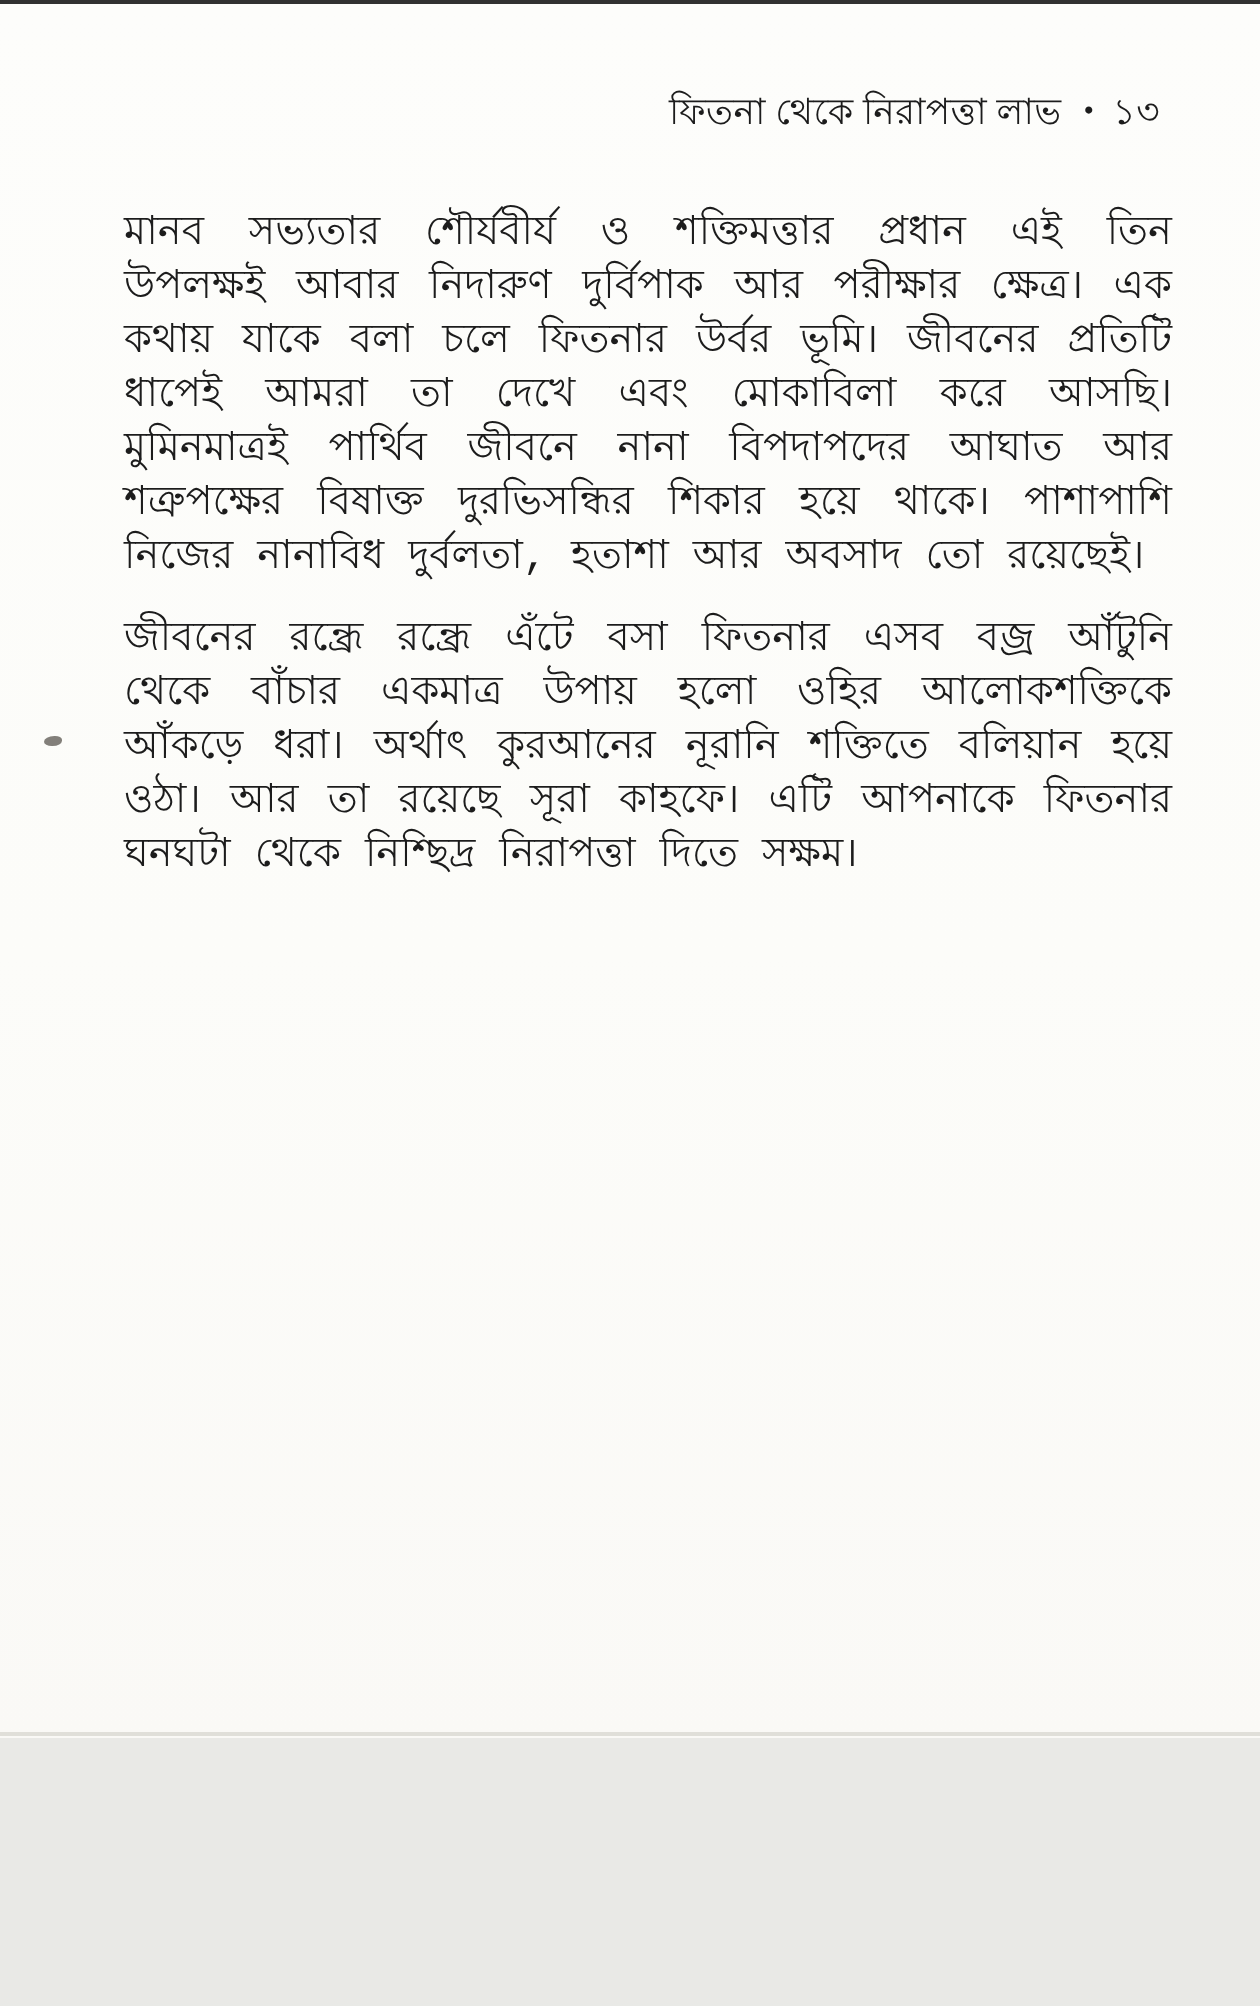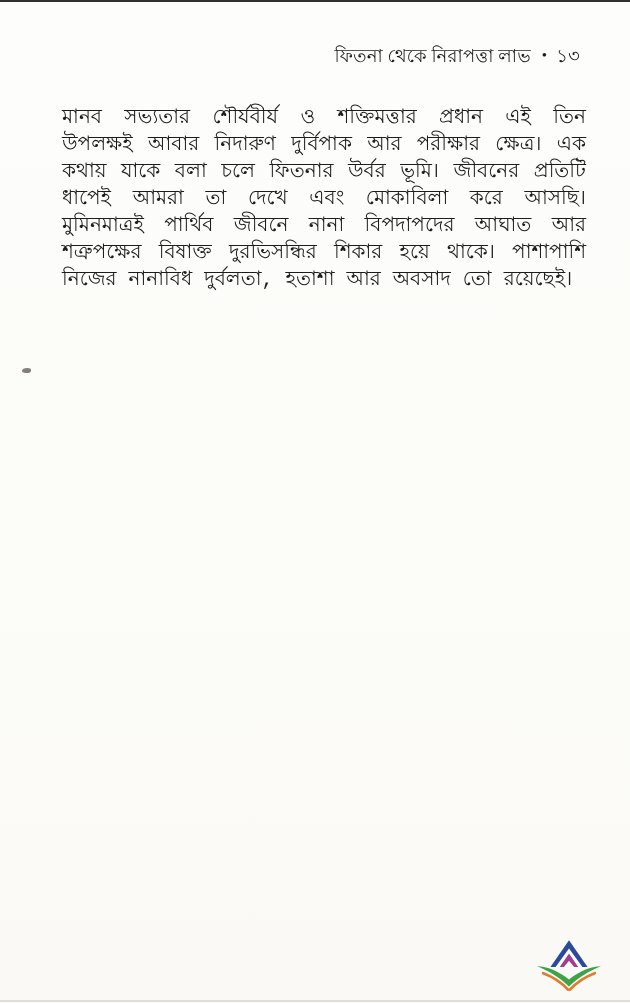--- a/index.html
+++ b/index.html
@@ -4,21 +4,21 @@
 <style>
   html, body {
     margin: 0;
     padding: 0;
     background: #e9e9e6;
     font-family: "Liberation Serif", "DejaVu Sans", serif;
   }
   .page {
     position: relative;
     width: 630px;
-    height: 1003px;
+    height: 869px;
     margin: 0 auto;
     background: linear-gradient(180deg, #fdfdfb 0%, #fcfcf9 55%, #faf9f6 100%);
     overflow: hidden;
     color: #1d1d1d;
   }
   .scan-edge-top {
     position: absolute;
     top: 0; left: 0;
     width: 100%; height: 2px;
     background: #1b1b1b;
@@ -86,20 +86,21 @@
 <div class="page">
 
   <div class="scan-edge-top"></div>
 
   <div class="running-head">
     <span>ফিতনা থেকে নিরাপত্তা লাভ</span><span class="bullet">•</span><span>১৩</span>
   </div>
 
   <div class="body-text">
     <p>মানব সভ্যতার শৌর্যবীর্য ও শক্তিমত্তার প্রধান এই তিন উপলক্ষই আবার নিদারুণ দুর্বিপাক আর পরীক্ষার ক্ষেত্র। এক কথায় যাকে বলা চলে ফিতনার উর্বর ভূমি। জীবনের প্রতিটি ধাপেই আমরা তা দেখে এবং মোকাবিলা করে আসছি। মুমিনমাত্রই পার্থিব জীবনে নানা বিপদাপদের আঘাত আর শত্রুপক্ষের বিষাক্ত দুরভিসন্ধির শিকার হয়ে থাকে। পাশাপাশি নিজের নানাবিধ দুর্বলতা, হতাশা আর অবসাদ তো রয়েছেই।</p>
+    <p>জীবনের রন্ধ্রে রন্ধ্রে এঁটে বসা ফিতনার এসব বজ্র আঁটুনি থেকে বাঁচার একমাত্র উপায় হলো ওহির আলোকশক্তিকে আঁকড়ে ধরা। অর্থাৎ কুরআনের নূরানি শক্তিতে বলিয়ান হয়ে ওঠা। আর তা রয়েছে সূরা কাহফে। এটি আপনাকে ফিতনার ঘনঘটা থেকে নিশ্ছিদ্র নিরাপত্তা দিতে সক্ষম।</p>
   </div>
 
   <div class="ink-speck"></div>
 
   <div class="publisher-logo">
     <svg viewBox="0 0 64 54" xmlns="http://www.w3.org/2000/svg">
 
       <path d="M 1,26 C 12,31 22,36 32,46 C 42,36 52,31 63,26 C 53,26.5 42,31 32,39 C 22,31 11,26.5 1,26 Z" fill="#3ea346"></path>
 
       <path d="M 7,33 C 15,36 24,41 31,49" fill="none" stroke-width="2.6" stroke-linecap="round" stroke="#e07c2d"></path>

